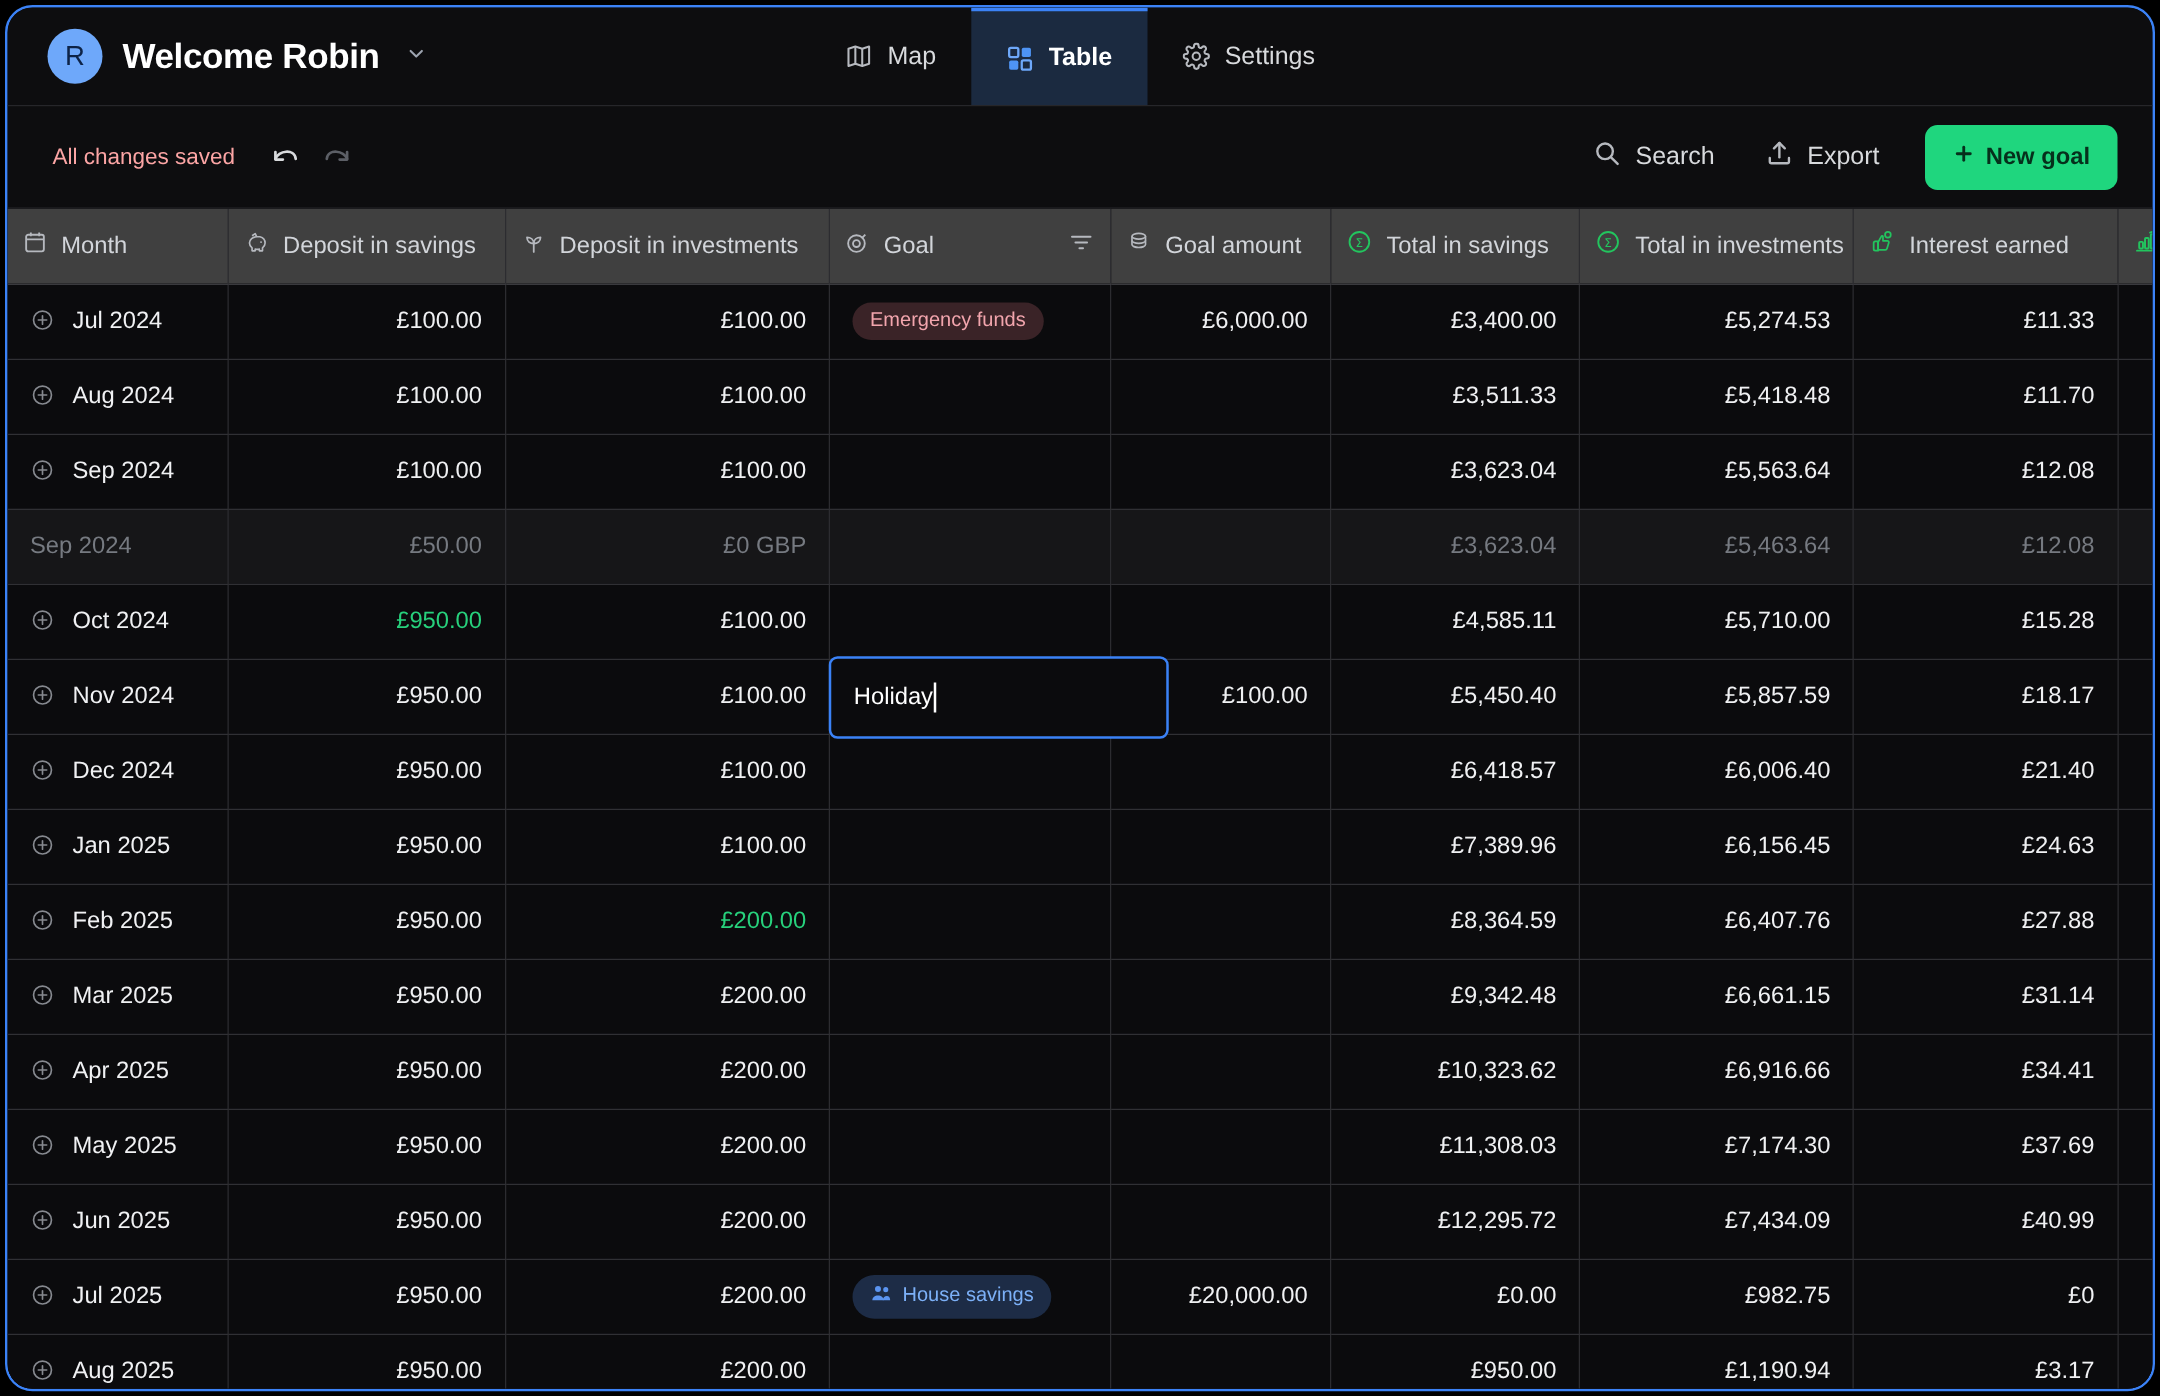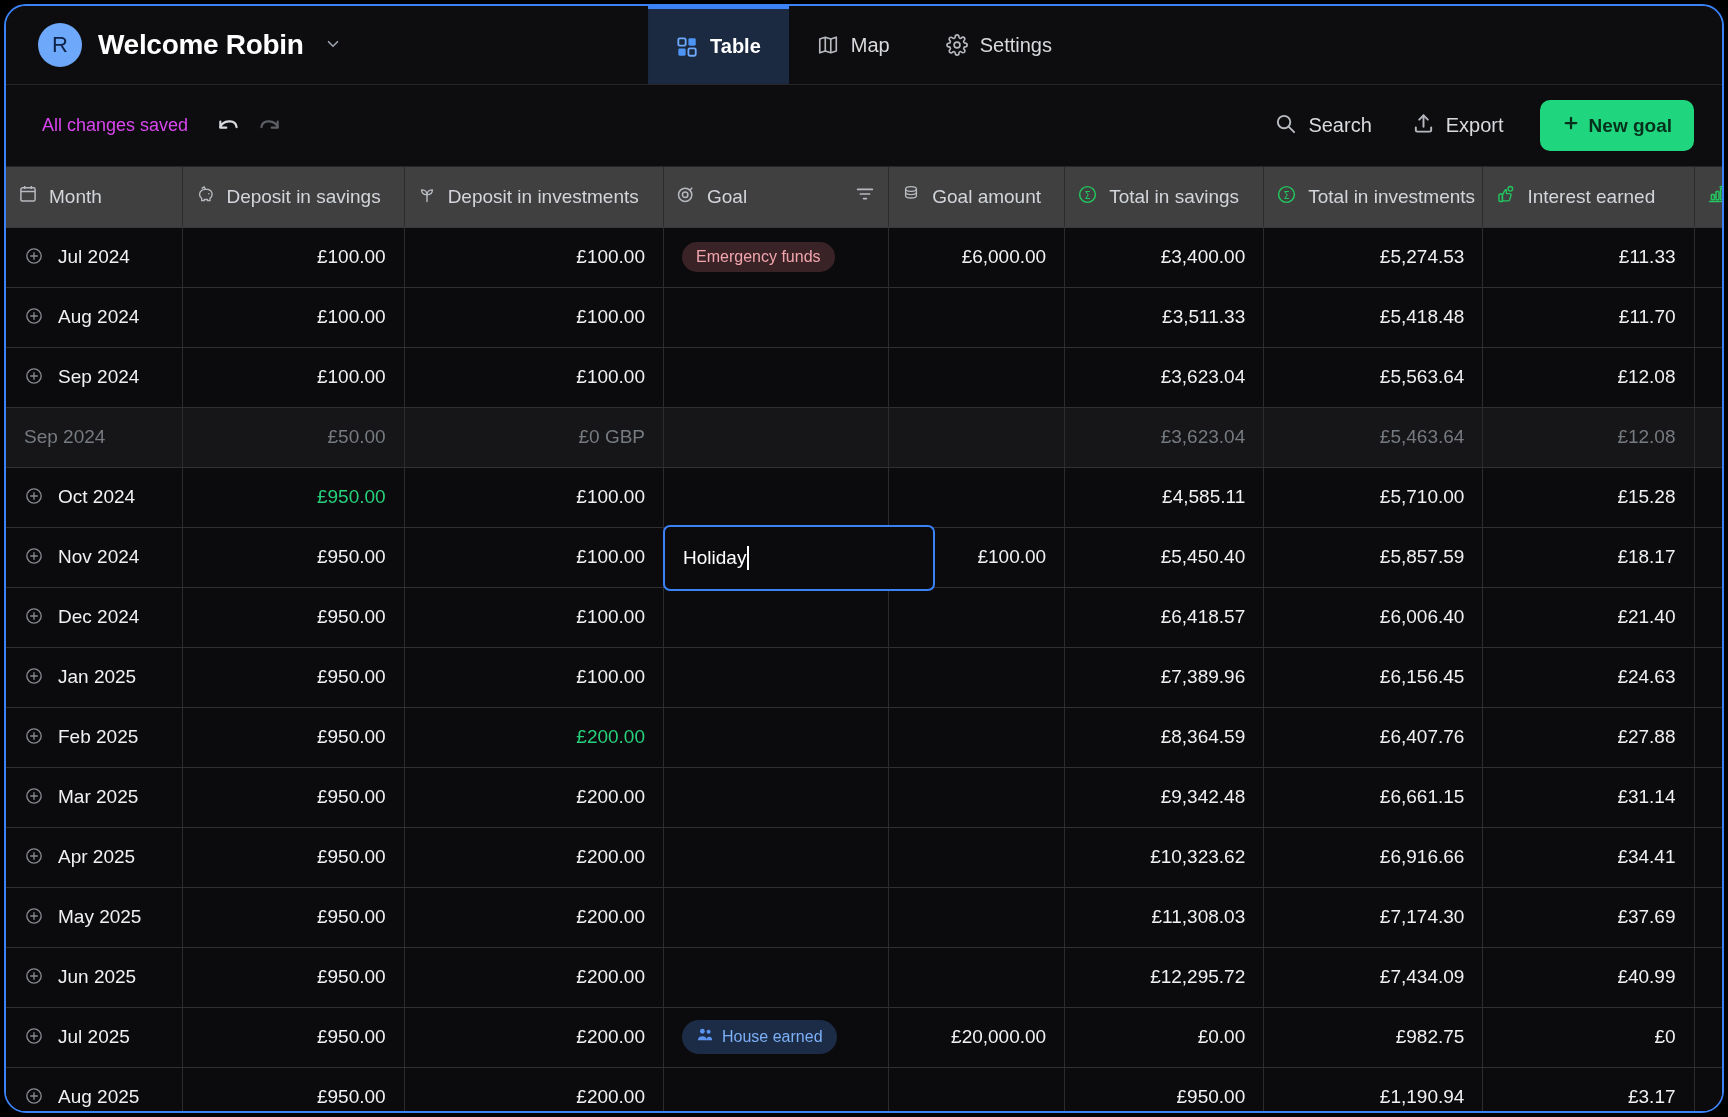--- a/index.html
+++ b/index.html
@@ -71,21 +71,21 @@
 
   
   .toolbar {
     height: 82px;
     flex: 0 0 82px;
     display: flex; align-items: center;
     padding: 0 28px 0 36px;
     background: #0d0d0f;
     border-bottom: 1px solid #26262a;
   }
-  .saved-text { color: #d946ef; font-size: 18px; }
+  .saved-text { color: #fca5a5; font-size: 18px; }
   .undo-redo { display: flex; align-items: center; gap: 14px; margin-left: 28px; }
   .icon-btn { cursor: pointer; display: flex; align-items: center; }
   .spacer { flex: 1; }
   .tool-item {
     display: flex; align-items: center; gap: 11px;
     color: #d8dadd; font-size: 20px;
     margin-left: 40px; cursor: pointer;
   }
   .new-goal {
     margin-left: 36px;
@@ -197,39 +197,39 @@
       <div class="avatar">R</div>
       <div class="brand-title">Welcome Robin</div>
       <span class="chev">
         <svg width="18" height="18" viewBox="0 0 24 24" fill="none" stroke="#9ca3af" stroke-width="2.2" stroke-linecap="round" stroke-linejoin="round">
             <polyline points="6 9 12 15 18 9"></polyline>
           </svg>
       </span>
     </div>
 
     <div class="tabs">
+      <div class="tab">
+        <span class="ic">
+          <svg width="22" height="22" viewBox="0 0 24 24" fill="none" stroke="#b6b9bf" stroke-width="1.8" stroke-linejoin="round">
+            <path d="M3 5.5 L9 3.5 L15 5.5 L21 3.5 V18.5 L15 20.5 L9 18.5 L3 20.5 Z"></path>
+            <path d="M9 3.5 V18.5 M15 5.5 V20.5"></path>
+          </svg>
+        </span>
+        <span>Map</span>
+      </div>
       <div class="tab active">
         <span class="ic">
           <svg width="22" height="22" viewBox="0 0 24 24" fill="none">
             <rect x="2.5" y="2.5" width="8" height="8" rx="1.5" stroke="#6ea8fa" stroke-width="2"></rect>
             <rect x="13.5" y="2.5" width="8" height="8" rx="1.5" fill="#4e94f5"></rect>
             <rect x="2.5" y="13.5" width="8" height="8" rx="1.5" fill="#4e94f5"></rect>
             <rect x="13.5" y="13.5" width="8" height="8" rx="1.5" stroke="#6ea8fa" stroke-width="2"></rect>
           </svg>
         </span>
         <span>Table</span>
-      </div>
-      <div class="tab">
-        <span class="ic">
-          <svg width="22" height="22" viewBox="0 0 24 24" fill="none" stroke="#b6b9bf" stroke-width="1.8" stroke-linejoin="round">
-            <path d="M3 5.5 L9 3.5 L15 5.5 L21 3.5 V18.5 L15 20.5 L9 18.5 L3 20.5 Z"></path>
-            <path d="M9 3.5 V18.5 M15 5.5 V20.5"></path>
-          </svg>
-        </span>
-        <span>Map</span>
       </div>
       <div class="tab">
         <span class="ic">
           <svg width="22" height="22" viewBox="0 0 24 24" fill="none" stroke="#b6b9bf" stroke-width="1.8">
             <circle cx="12" cy="12" r="3.2"></circle>
             <path d="M19.4 15a1.6 1.6 0 0 0 .3 1.8l.1.1a2 2 0 1 1-2.8 2.8l-.1-.1a1.6 1.6 0 0 0-1.8-.3 1.6 1.6 0 0 0-1 1.5V21a2 2 0 1 1-4 0v-.1A1.6 1.6 0 0 0 9 19.4a1.6 1.6 0 0 0-1.8.3l-.1.1a2 2 0 1 1-2.8-2.8l.1-.1a1.6 1.6 0 0 0 .3-1.8 1.6 1.6 0 0 0-1.5-1H3a2 2 0 1 1 0-4h.1A1.6 1.6 0 0 0 4.6 9a1.6 1.6 0 0 0-.3-1.8l-.1-.1a2 2 0 1 1 2.8-2.8l.1.1a1.6 1.6 0 0 0 1.8.3H9a1.6 1.6 0 0 0 1-1.5V3a2 2 0 1 1 4 0v.1a1.6 1.6 0 0 0 1 1.5 1.6 1.6 0 0 0 1.8-.3l.1-.1a2 2 0 1 1 2.8 2.8l-.1.1a1.6 1.6 0 0 0-.3 1.8V9a1.6 1.6 0 0 0 1.5 1H21a2 2 0 1 1 0 4h-.1a1.6 1.6 0 0 0-1.5 1z"></path>
           </svg>
         </span>
         <span>Settings</span>
       </div>
@@ -708,21 +708,21 @@
             </td>
             <td>£950.00</td>
             <td>£200.00</td>
             <td class="tagcell"><span class="tag blue">
                 <span><svg width="18" height="18" viewBox="0 0 24 24" fill="#5b94ef">
                     <circle cx="8.5" cy="7" r="3.2"></circle>
                     <path d="M2.5 19c0-3.2 2.7-5.2 6-5.2s6 2 6 5.2z"></path>
                     <circle cx="16.8" cy="7.6" r="2.7"></circle>
                     <path d="M13.6 19c0-2.8 1.9-4.6 4.4-4.6 2.2 0 3.5 1.6 3.5 4.6z"></path>
                   </svg></span>
-                <span>House earned</span>
+                <span>House savings</span>
               </span></td>
             <td>£20,000.00</td>
             <td>£0.00</td>
             <td>£982.75</td>
             <td>£0</td>
             <td></td>
           </tr>
           <tr>
             <td class="month">
               <div class="m">

